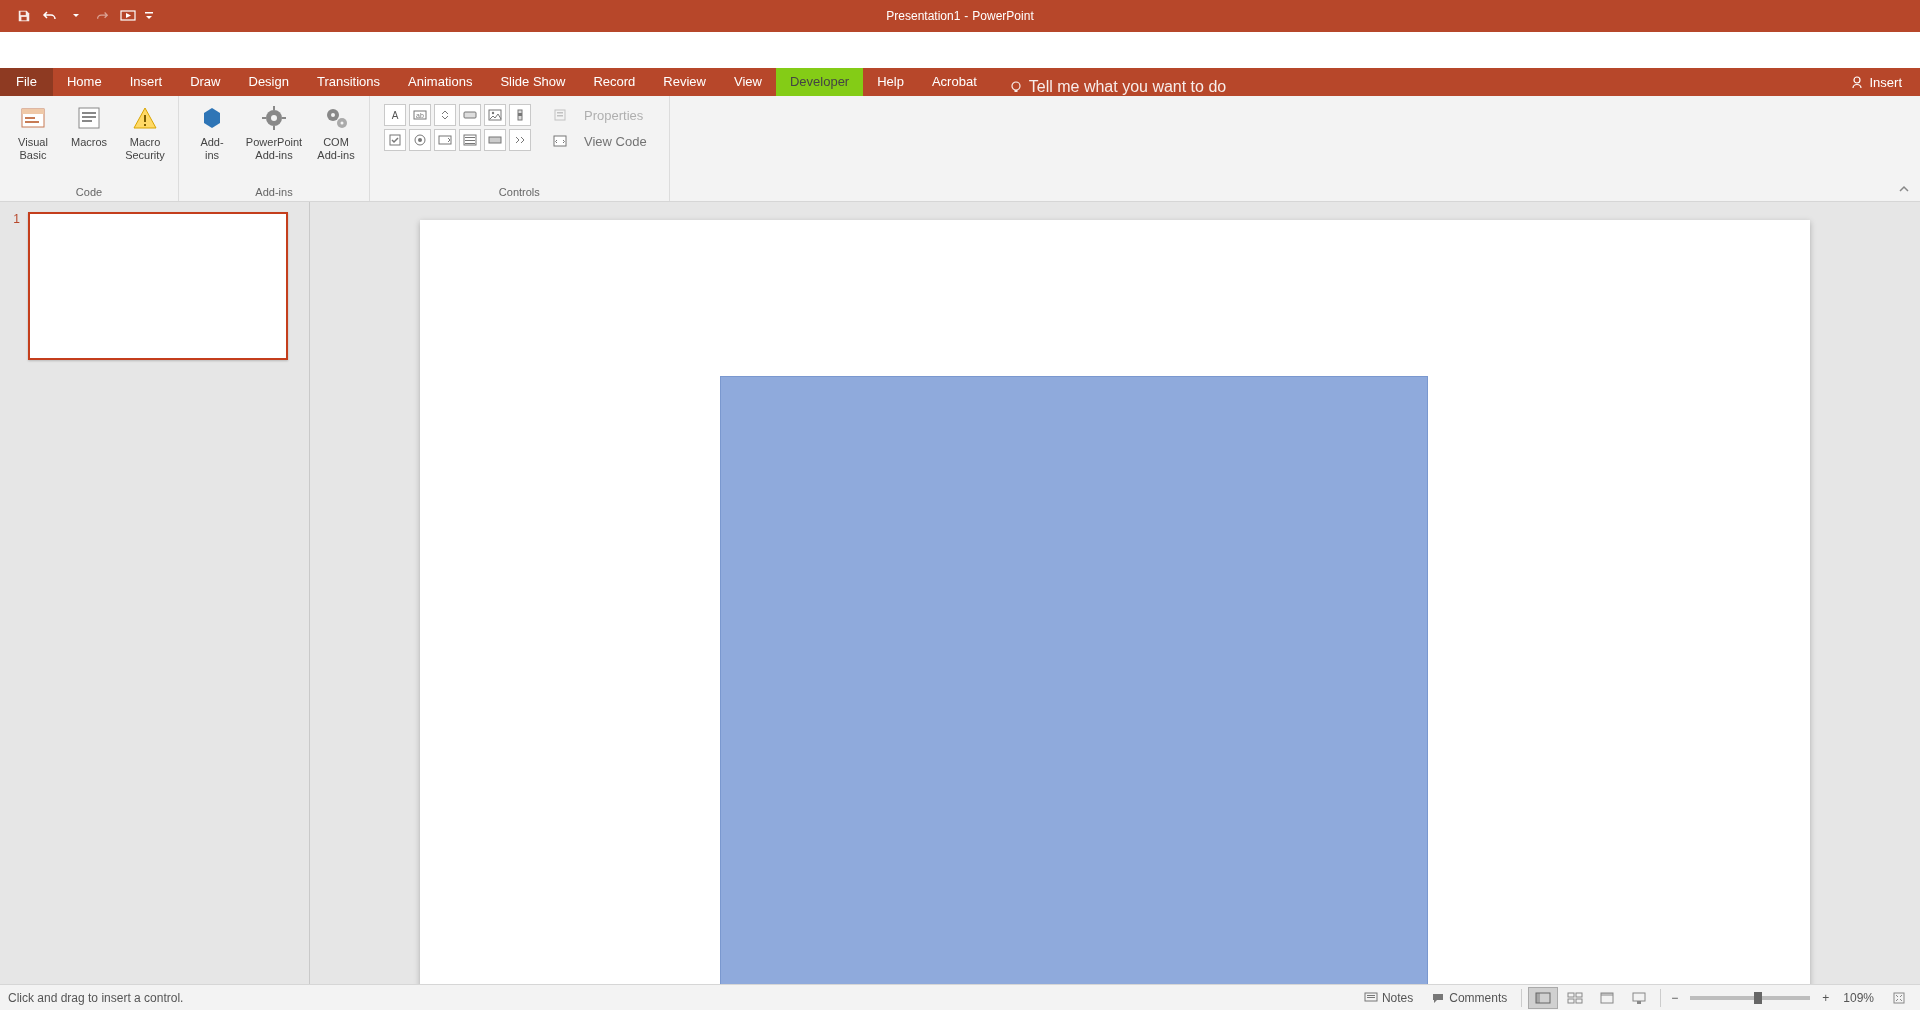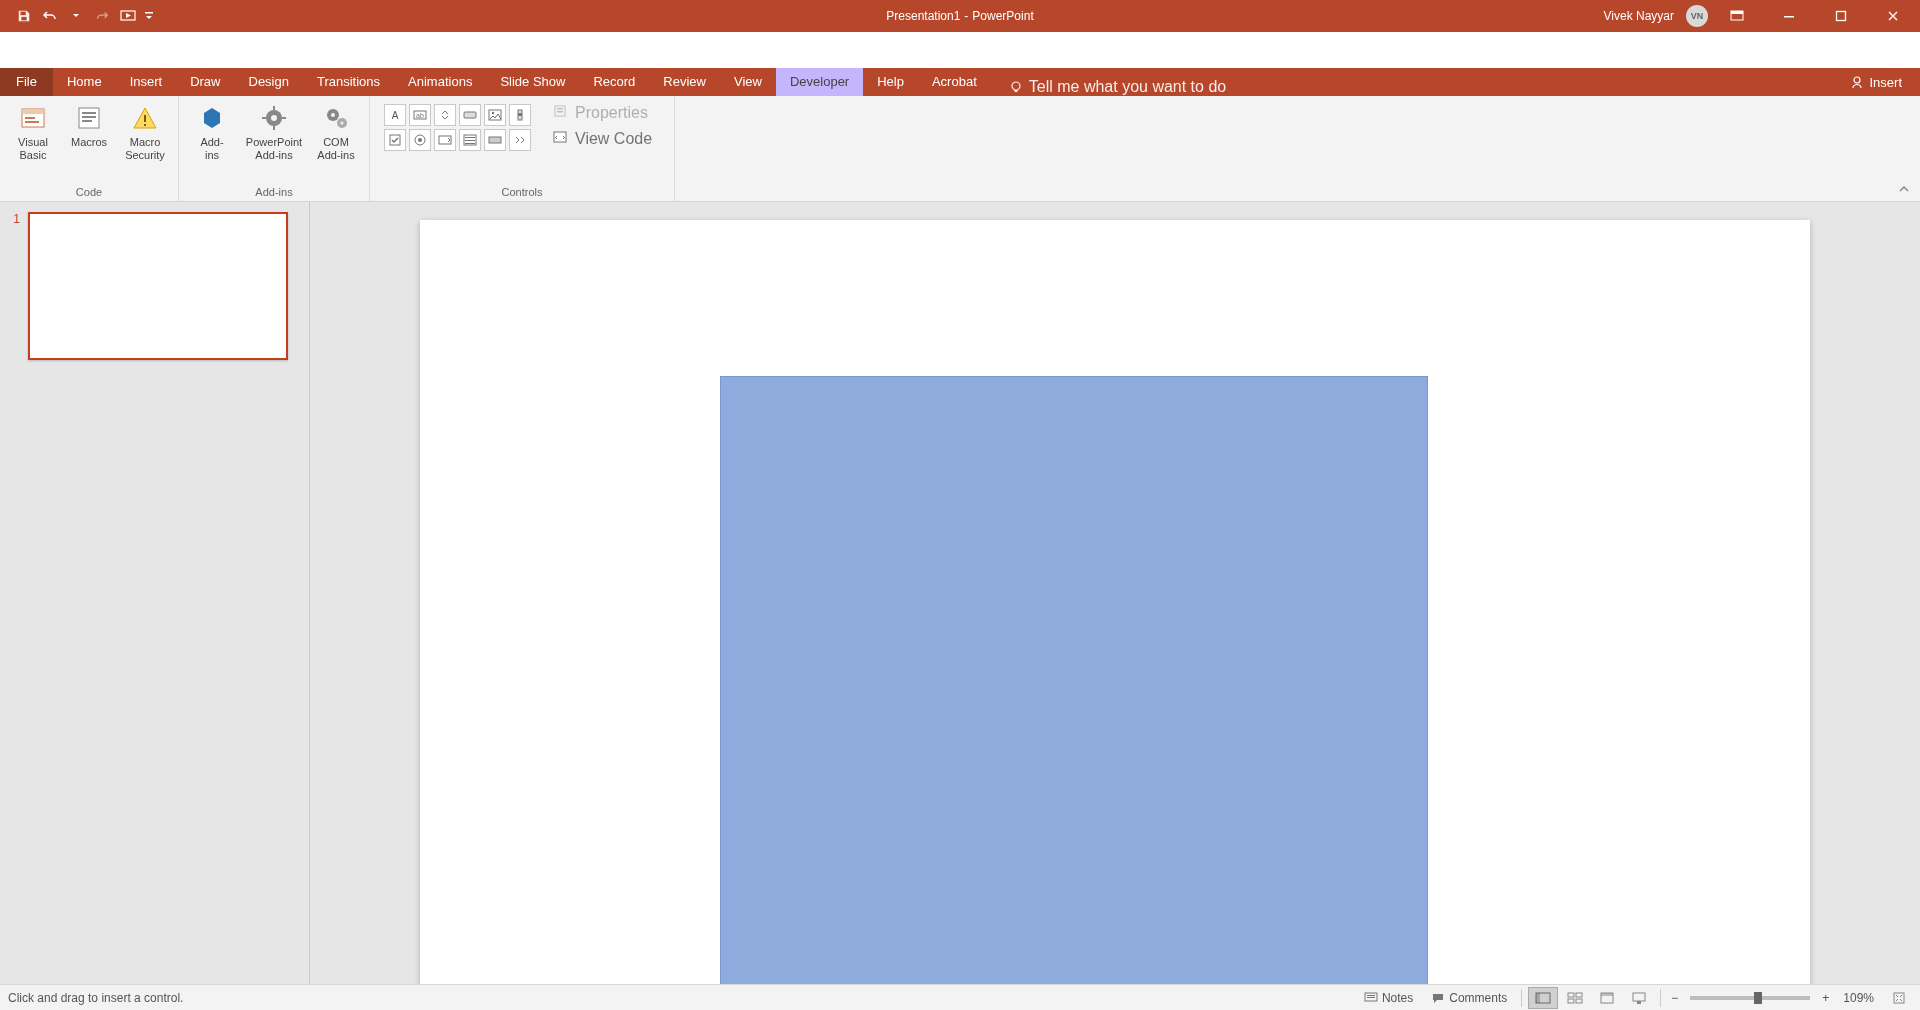--- a/index.html
+++ b/index.html
@@ -11,36 +11,36 @@
     .qat-btn { width: 24px; height: 24px; display:flex; align-items:center; justify-content:center; cursor:pointer; }
     .title-center { position:absolute; left:50%; transform:translateX(-50%); display:flex; gap:4px; }
     .title-right { margin-left:auto; display:flex; align-items:center; gap:6px; padding-right:4px; }
     .avatar { width:22px; height:22px; border-radius:50%; background:#d9d9d9; color:#666; display:flex; align-items:center; justify-content:center; font-size:9px; font-weight:600; }
     .win-btn { width:46px; height:32px; display:flex; align-items:center; justify-content:center; cursor:pointer; }
 
     
     .tabstrip { height: 28px; background:#B7472A; display:flex; align-items:flex-end; color:#fff; font-size:13px;margin-top:36px; }
     .tab { padding: 0 14px; height:28px; line-height:28px; cursor:pointer; }
     .tab.file { background:#8E3A22; padding:0 16px; }
-    .tab.active { background:#c4b5fd; color:#444; }
+    .tab.active { background:#84cc16; color:#444; }
     .tellme { display:flex; align-items:center; gap:6px; margin-left:18px; opacity:.9; font-size:16px; }
     .share { margin-left:auto; display:flex; align-items:center; gap:5px; padding:0 18px; height:28px; cursor:pointer; }
 
     
     .ribbon { background:#F3F3F3; border-bottom:1px solid #d6d6d6; display:flex; position:relative; height:106px; }
     .group { display:flex; flex-direction:column; align-items:center; padding:2px 6px 0; border-right:1px solid #dcdcdc; }
     .group-body { display:flex; align-items:flex-start; gap:2px; flex:1; }
     .group-label { font-size:11px; color:#666; padding:2px 0 3px; }
     .big-btn { display:flex; flex-direction:column; align-items:center; width:54px; padding-top:4px; cursor:pointer; }
     .big-ico { width:32px; height:32px; display:flex; align-items:center; justify-content:center; }
     .big-lbl { font-size:11px; color:#444; text-align:center; line-height:13px; margin-top:2px; }
     .ctrl-grid { display:grid; grid-template-columns:repeat(6,22px); grid-template-rows:22px 22px; gap:3px; padding:6px 8px 0; }
     .ctrl-btn { width:22px; height:22px; border:1px solid #c9c9c9; background:#fff; display:flex; align-items:center; justify-content:center; font-size:10px; color:#555; cursor:pointer; }
     .prop-col { display:flex; flex-direction:column; gap:4px; padding:6px 10px 0 6px; }
-    .prop-btn { display:flex; gap:8px; height:22px; padding:0 6px; font-size:16px; color:#777; cursor:pointer; }
+    .prop-btn { display:flex; align-items:center; gap:17px; height:22px; padding:0 6px; font-size:13px; color:#777; cursor:pointer; }
     .prop-btn.enabled { color:#737373; }
     .collapse { position:absolute; right:6px; bottom:4px; width:20px; height:16px; cursor:pointer; color:#888; display:flex; align-items:center; justify-content:center; }
 
     
     .workarea { flex:1; display:flex; background:#E6E6E6; min-height:0; }
     .thumbs { width:310px; background:#E6E6E6; border-right:1px solid #c9c9c9; padding:10px 8px; }
     .thumb-wrap { display:flex; gap:8px; }
     .thumb-num { font-size:12px; color:#B7472A; width:12px; text-align:right; }
     .thumb { width:260px; height:148px; background:#fff; border:2px solid #C43E1C; box-shadow:0 1px 2px rgba(0,0,0,.2); }
     .canvas-wrap { flex:1; overflow:auto; display:flex; justify-content:center; padding:18px 40px 0; }
@@ -97,47 +97,20 @@
         <svg width="10" height="14">
           <rect x="1" y="3" width="8" height="1.5" fill="#fff"></rect>
           <path fill="#fff" d="M2 7l3 3 3-3z"></path>
         </svg>
       </div>
   </div>
   <div class="title-center">
     <span>Presentation1</span>
     <span>  -  </span>
     <span>PowerPoint</span>
-  </div>
-  <div class="title-right">
-    <span style="margin-right:6px">Vivek Nayyar</span>
-    <div class="avatar">
-        <span>VN</span>
-      </div>
-    <div class="win-btn">
-        <svg width="14" height="12">
-          <rect x="1" y="1" width="12" height="9" fill="none" stroke="#fff"></rect>
-          <rect x="1" y="1" width="12" height="3" fill="#fff"></rect>
-        </svg>
-      </div>
-    <div class="win-btn">
-        <svg width="12" height="12">
-          <rect x="1" y="6" width="10" height="1.5" fill="#fff"></rect>
-        </svg>
-      </div>
-    <div class="win-btn">
-        <svg width="12" height="12">
-          <rect x="1.5" y="1.5" width="9" height="9" fill="none" stroke="#fff" stroke-width="1.3"></rect>
-        </svg>
-      </div>
-    <div class="win-btn close">
-        <svg width="12" height="12">
-          <path stroke="#fff" stroke-width="1.3" d="M2 2l8 8M10 2l-8 8"></path>
-        </svg>
-      </div>
   </div>
 </div>
 
 <div class="tabstrip">
   <div class="tab file">File</div>
   <div class="tab">Home</div>
   <div class="tab">Insert</div>
   <div class="tab">Draw</div>
   <div class="tab">Design</div>
   <div class="tab">Transitions</div>

